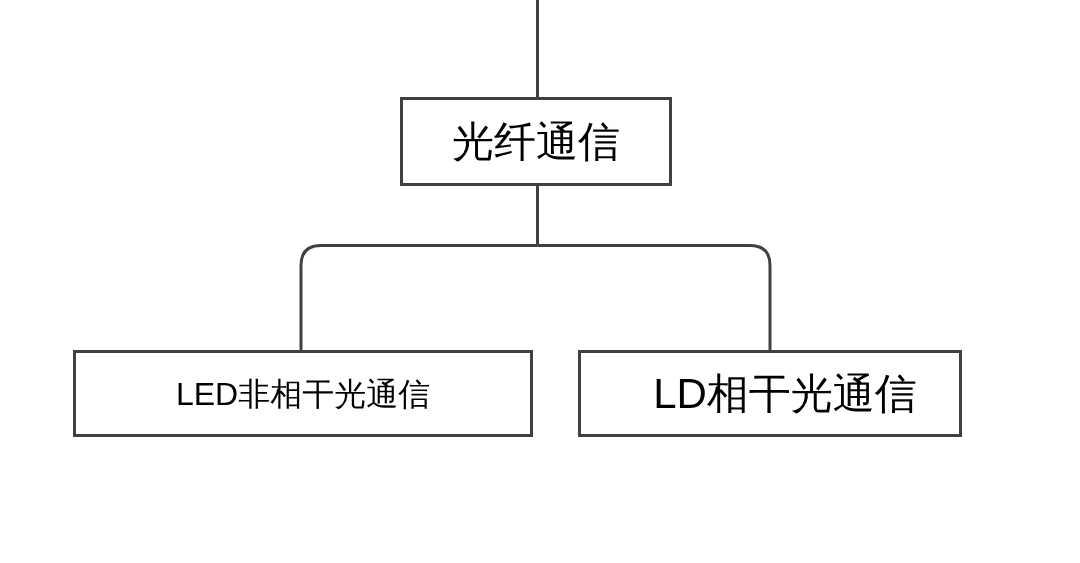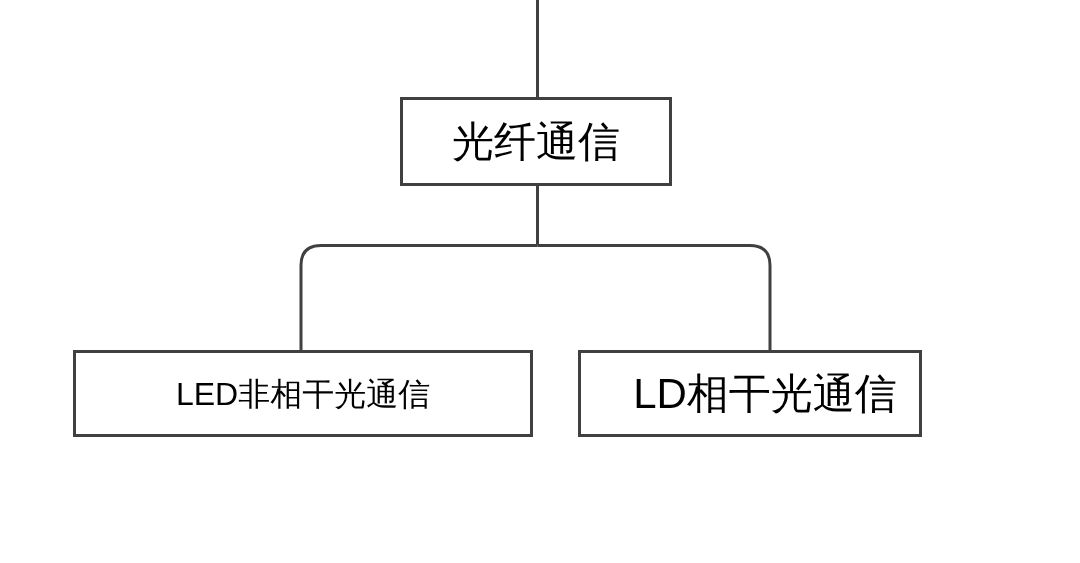--- a/index.html
+++ b/index.html
@@ -55,21 +55,21 @@
   #node-led {
     left: 73px;
     top: 350px;
     width: 460px;
     height: 87px;
   }
   #node-led .node-label { font-size: 32px; }
   #node-ld {
     left: 578px;
     top: 350px;
-    width: 344px;
+    width: 384px;
     height: 87px;
     padding-left: 30px;
   }
   #node-ld .node-label { font-size: 42px; }
 </style>
 </head>
 <body>
 
 <div id="canvas">
 

